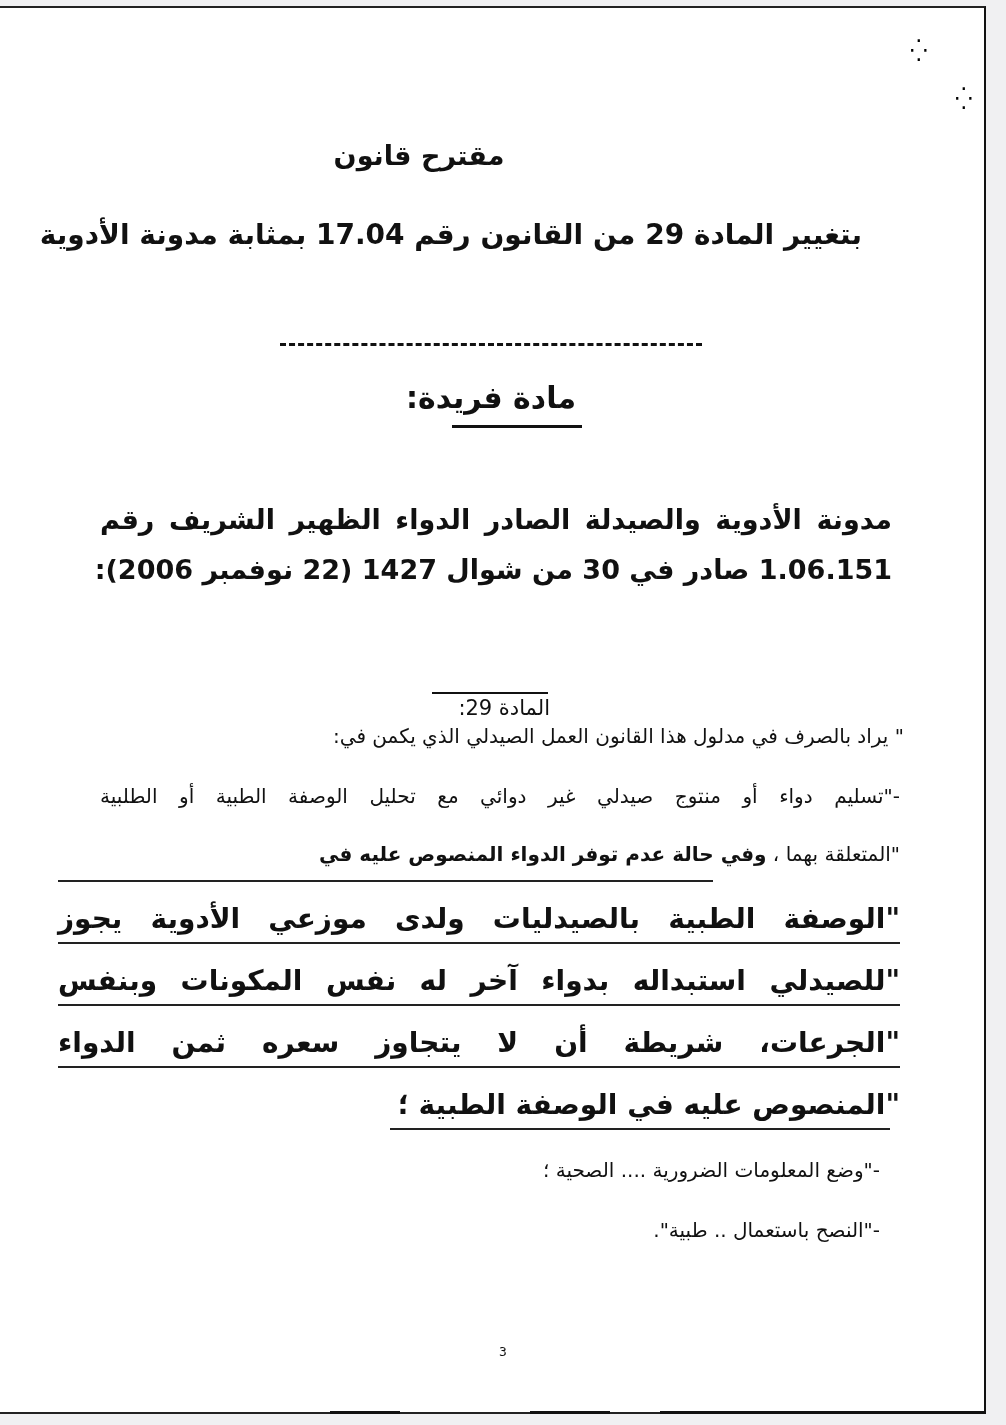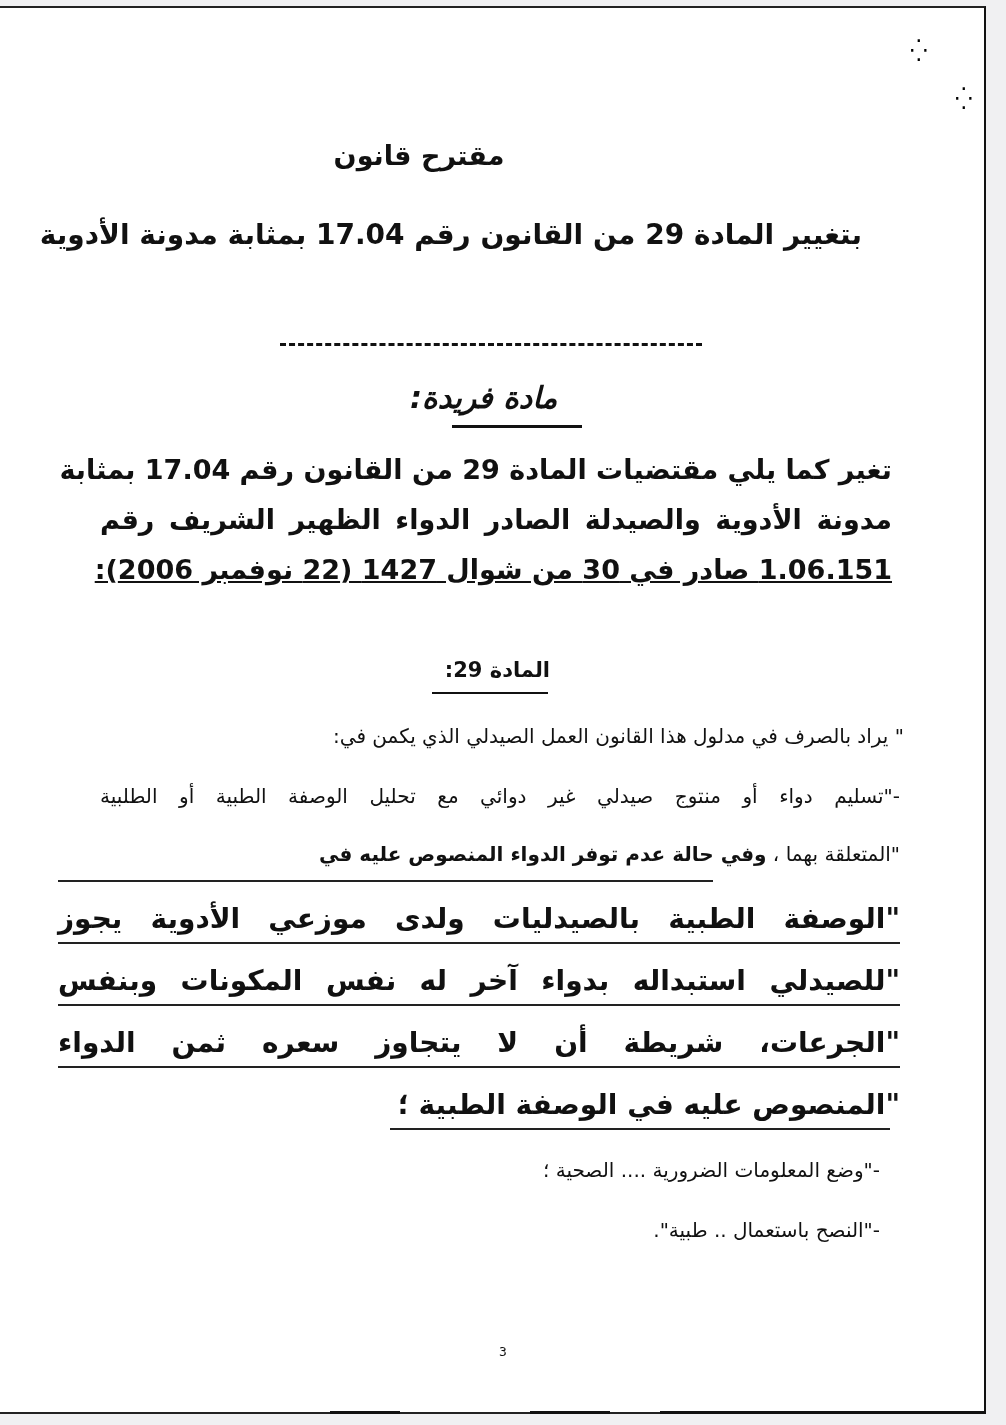--- a/index.html
+++ b/index.html
@@ -17,25 +17,25 @@
     border-right:2px solid #111;
     border-bottom:2px solid #222;
     box-sizing:border-box;
   }
   .ar { direction:rtl; unicode-bidi:plaintext; position:absolute; white-space:nowrap; }
   .dots { position:absolute; font-size:22px; line-height:1; color:#000; }
   .title { top:132px; left:0; width:838px; text-align:center; font-size:27px; font-weight:bold; }
   .subtitle1 { top:210px; left:150px; width:712px; text-align:center; font-size:28px; font-weight:bold; }
   .subtitle2 { top:252px; left:150px; width:712px; text-align:center; font-size:28px; font-weight:bold; }
   .sep { position:absolute; top:335px; left:280px; width:422px; border-top:3px dashed #111; }
-  .heading { top:372px; left:410px; width:190px; text-align:left; font-size:30px; font-weight:bold;font-style:italic; }
+  .heading { top:372px; left:396px; width:190px; text-align:center; font-size:30px; font-weight:bold; }
   .heading-ul { position:absolute; top:417px; left:452px; width:130px; border-top:3px solid #111; }
   .para { left:100px; width:792px; font-size:27px; font-weight:bold; text-align:justify; text-align-last:justify; }
-  .p1 { top:446px; } .p2 { top:496px; } .p3 { top:546px; text-align-last:right;text-decoration:underline; }
-  .art-title { top:650px; left:420px; width:130px; text-align:right; font-size:21px;font-weight:bold; }
+  .p1 { top:446px; } .p2 { top:496px; } .p3 { top:546px; text-align-last:right; }
+  .art-title { top:688px; left:420px; width:130px; text-align:right; font-size:21px; }
   .art-ul { position:absolute; top:684px; left:432px; width:116px; border-top:2px solid #111; }
   .line { left:268px; width:636px; font-size:20px; top:716px; text-align:right; }
   .b1a { top:776px; left:100px; width:800px; font-size:20px; text-align:justify; text-align-last:justify; }
   .b1b { top:834px; left:58px; width:842px; font-size:20px; text-align:right; }
   .big { font-size:20px; font-weight:bold; }
   .hl { position:absolute; left:58px; width:842px; font-size:28px; font-weight:bold; text-align:justify; text-align-last:justify; }
   .hl1 { top:894px; } .hl2 { top:956px; } .hl3 { top:1018px; }
   .hl4 { top:1080px; left:400px; width:500px; text-align-last:right; }
   .uline { position:absolute; border-top:2px solid #222; }
   .b2 { top:1150px; left:500px; width:380px; font-size:20px; text-align:right; }
@@ -52,21 +52,20 @@
   <div class="dots" style="left:955px;top:80px;">⁛</div>
 
   <div class="ar title">مقترح قانون</div>
   <div class="ar subtitle1">بتغيير المادة 29 من القانون رقم 17.04 بمثابة مدونة الأدوية</div>
 
   <div class="sep"></div>
 
   <div class="ar heading">مادة فريدة:</div>
   <div class="heading-ul"></div>
 
-  <div class="ar para p1">تغير كما يلي مقتضيات المادة 29 من القانون رقم 17.04 بمثابة</div>
   <div class="ar para p2">مدونة الأدوية والصيدلة الصادر الدواء الظهير الشريف رقم</div>
   <div class="ar para p3">1.06.151 صادر في 30 من شوال 1427 (22 نوفمبر 2006):</div>
 
   <div class="ar art-title">المادة 29:</div>
   <div class="art-ul"></div>
 
   <div class="ar line">" يراد بالصرف في مدلول هذا القانون العمل الصيدلي الذي يكمن في:</div>
 
   <div class="ar b1a">-"تسليم دواء أو منتوج صيدلي غير دوائي مع تحليل الوصفة الطبية أو الطلبية</div>
   <div class="ar b1b">

